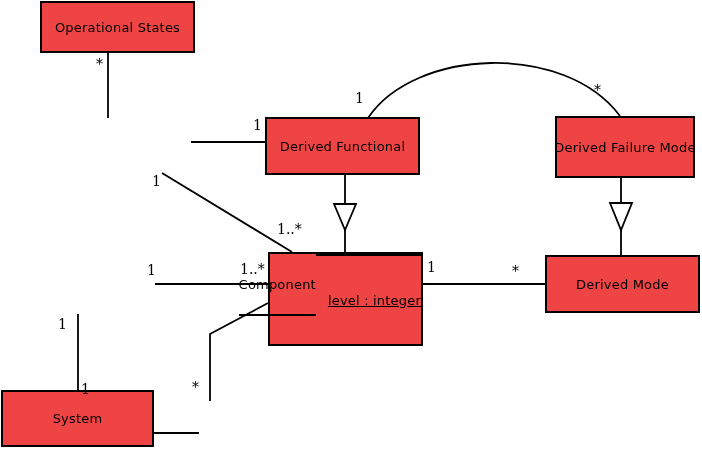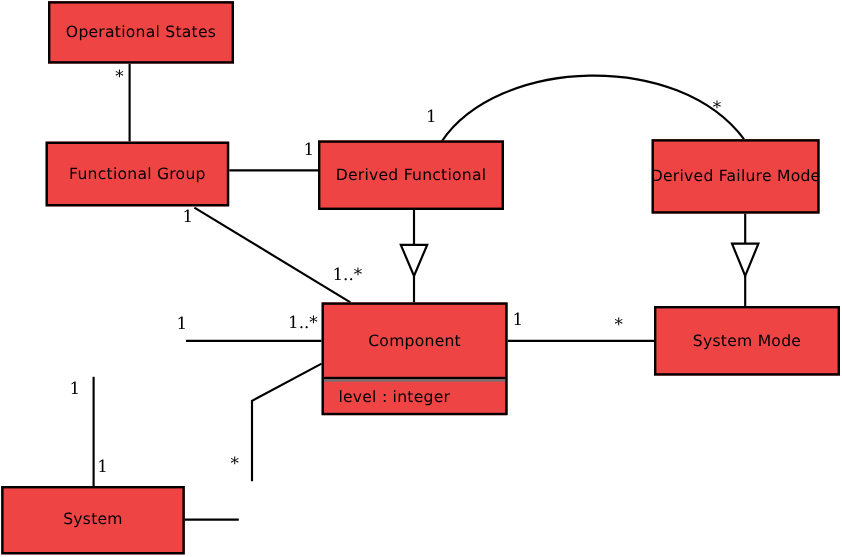--- a/index.html
+++ b/index.html
@@ -6,28 +6,28 @@
   .canvas{
     position:relative;width:702px;height:464px;background:#ffffff;
     font-family:"DejaVu Sans",sans-serif;color:#000;overflow:hidden;
   }
   .edges{position:absolute;left:0;top:0;width:702px;height:464px;}
   .cls{
     position:absolute;box-sizing:border-box;border:2px solid #000;background:#ef4444;
     display:flex;align-items:center;justify-content:center;
     font-size:13px;letter-spacing:0.2px;white-space:nowrap;
   }
-  .cls-split{flex-direction:column;align-items:stretch;justify-content:flex-end;}
+  .cls-split{align-items:stretch;justify-content:flex-end;}
   .cls-top{
     box-sizing:border-box;height:62px;display:flex;align-items:center;justify-content:center;
     border-bottom:2px solid #000;
   }
   .cls-attrs{
     box-sizing:border-box;flex:1;display:flex;align-items:center;
-    border-top:2px solid #737373;padding-left:12px;
+    border-top:2px solid #000000;padding-left:12px;text-decoration:underline;
   }
   .mult{
     position:absolute;font-family:"DejaVu Serif",serif;font-size:14px;line-height:1;
     color:#000;white-space:nowrap;
   }
 </style>
 </head>
 <body>
 
 <div class="canvas">
@@ -45,47 +45,44 @@
     <path d="M345 175 V204 M345 230 V252"></path>
     <polygon points="334,204 356,204 345,230" fill="#ffffff"></polygon>
     <path d="M621 178 V203 M621 230 V255"></path>
     <polygon points="610,203 632,203 621,230" fill="#ffffff"></polygon>
   </svg>
 
   <div class="cls" style="left:40px;top:1px;width:155px;height:52px">
     <span>Operational States</span>
   </div>
 
-  <div class="cls" style="left:38px;top:118px;width:153px;height:54px">
-    <span>Functional Group</span>
-  </div>
 
   <div class="cls" style="left:265px;top:117px;width:155px;height:58px">
     <span>Derived Functional</span>
   </div>
 
-  <div class="cls" style="left:543px;top:116px;width:140px;height:62px">
+  <div class="cls" style="left:555px;top:116px;width:140px;height:62px">
     <span>Derived Failure Mode</span>
   </div>
 
   <div class="cls cls-split" style="left:268px;top:252px;width:155px;height:94px">
     <div class="cls-top">
       <span>Component</span>
     </div>
     <div class="cls-attrs">
       <span>level : integer</span>
     </div>
   </div>
 
   <div class="cls" style="left:545px;top:255px;width:155px;height:58px">
-    <span>System Mode</span>
+    <span>Derived Mode</span>
   </div>
 
 
-  <div class="cls" style="left:1px;top:405px;width:153px;height:57px">
+  <div class="cls" style="left:1px;top:390px;width:153px;height:57px">
     <span>System</span>
   </div>
 
 
   <span class="mult" style="left:96px;top:57px">*</span>
   <span class="mult" style="left:253px;top:118px">1</span>
   <span class="mult" style="left:355px;top:91px">1</span>
   <span class="mult" style="left:594px;top:83px">*</span>
   <span class="mult" style="left:152px;top:174px">1</span>
   <span class="mult" style="left:277px;top:222px">1..*</span>

